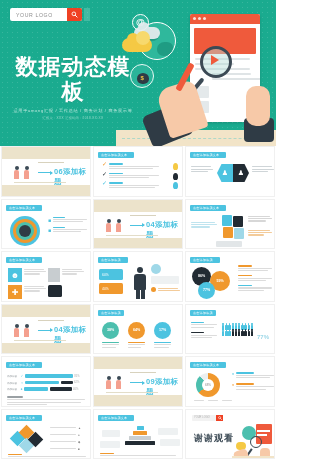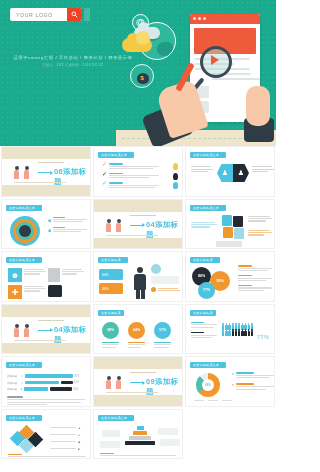--- a/index.html
+++ b/index.html
@@ -137,20 +137,21 @@
       <div class="logo-search">
         <svg viewBox="0 0 16 16">
             <circle cx="6.5" cy="6.5" r="4.2" fill="none" stroke="#fff" stroke-width="2"></circle>
             <line x1="9.8" y1="9.8" x2="14" y2="14" stroke="#fff" stroke-width="2.2" stroke-linecap="round"></line>
           </svg>
       </div>
     </div>
     <div class="logo-ghost"></div>
 
     <div class="cover-title-wrap">
+      <div class="cover-title">数据动态模板</div>
       <div class="cover-sub">适用于among汇报 / 工作总结 / 商务计划 / 商务展示等</div>
       <div class="cover-sub2">汇报人：XXX    汇报时间：2018.XX.XX</div>
     </div>
 
     <div class="cover-art">
       <div class="art-sand"></div>
       <div class="art-dashed"></div>
 
       <div class="globe"></div>
       <div class="at-badge">@</div>
@@ -606,15 +607,40 @@
       <div style="position:absolute;left:8px;top:20px;width:18px;height:7px;background:#eef1f2;border-radius:1px;"></div>
       <div style="position:absolute;left:6px;top:31px;width:20px;height:7px;background:#eef1f2;border-radius:1px;"></div>
       <div style="position:absolute;left:64px;top:18px;width:20px;height:7px;background:#eef1f2;border-radius:1px;"></div>
       <div style="position:absolute;left:66px;top:29px;width:20px;height:7px;background:#eef1f2;border-radius:1px;"></div>
       <div style="position:absolute;left:6px;top:43px;">
         <div class="txthead" style="width:14px;background:#f0982d;"></div>
         <div class="txtline" style="width:76px;margin-top:1.2px;"></div>
       </div>
     </div>
 
+    <div class="slide">
+      <div style="position:absolute;left:6px;top:5px;display:flex;align-items:center;">
+        <div style="width:24px;height:6px;background:#f2f2f2;border-radius:1px;font-size:2.6px;color:#b0b0b0;
+                    display:flex;align-items:center;padding-left:2px;">YOUR LOGO</div>
+        <div style="width:7px;height:6px;background:#ef4123;display:flex;align-items:center;justify-content:center;">
+          <svg viewBox="0 0 16 16" style="width:4px;height:4px;">
+              <circle cx="6.5" cy="6.5" r="4.2" fill="none" stroke="#fff" stroke-width="2.4"></circle>
+              <line x1="9.8" y1="9.8" x2="14" y2="14" stroke="#fff" stroke-width="2.6" stroke-linecap="round"></line>
+            </svg>
+        </div>
+      </div>
+      <div class="thanks" style="position:absolute;left:8px;top:22px;">谢谢观看</div>
+      <div style="position:absolute;right:0;top:12px;width:42px;height:38px;">
+        <div style="position:absolute;left:4px;top:20px;width:10px;height:8px;background:#f5c944;border-radius:5px;"></div>
+        <div style="position:absolute;left:10px;top:4px;width:14px;height:14px;border-radius:50%;background:#4cbfae;"></div>
+        <div style="position:absolute;left:24px;top:2px;width:16px;height:20px;background:#ef5a3c;border-radius:1px;"></div>
+        <div style="position:absolute;left:25px;top:8px;width:13px;height:2px;background:#fff;"></div>
+        <div style="position:absolute;left:25px;top:12px;width:10px;height:2px;background:#fff;"></div>
+        <div style="position:absolute;left:18px;top:14px;width:12px;height:12px;border-radius:50%;border:1.6px solid #3c4a55;"></div>
+        <div style="position:absolute;left:16px;top:26px;width:2px;height:10px;background:#3c4a55;transform:rotate(35deg);"></div>
+        <div style="position:absolute;left:2px;top:28px;width:14px;height:10px;background:#f7c9a8;border-radius:4px;transform:rotate(-20deg);"></div>
+        <div style="position:absolute;left:28px;top:26px;width:10px;height:12px;background:#f7c9a8;border-radius:4px;"></div>
+        <div style="position:absolute;left:0;bottom:0;width:100%;height:4px;background:#f2e4c8;"></div>
+      </div>
+    </div>
 
   </div>
 </div>
 
 </body></html>

